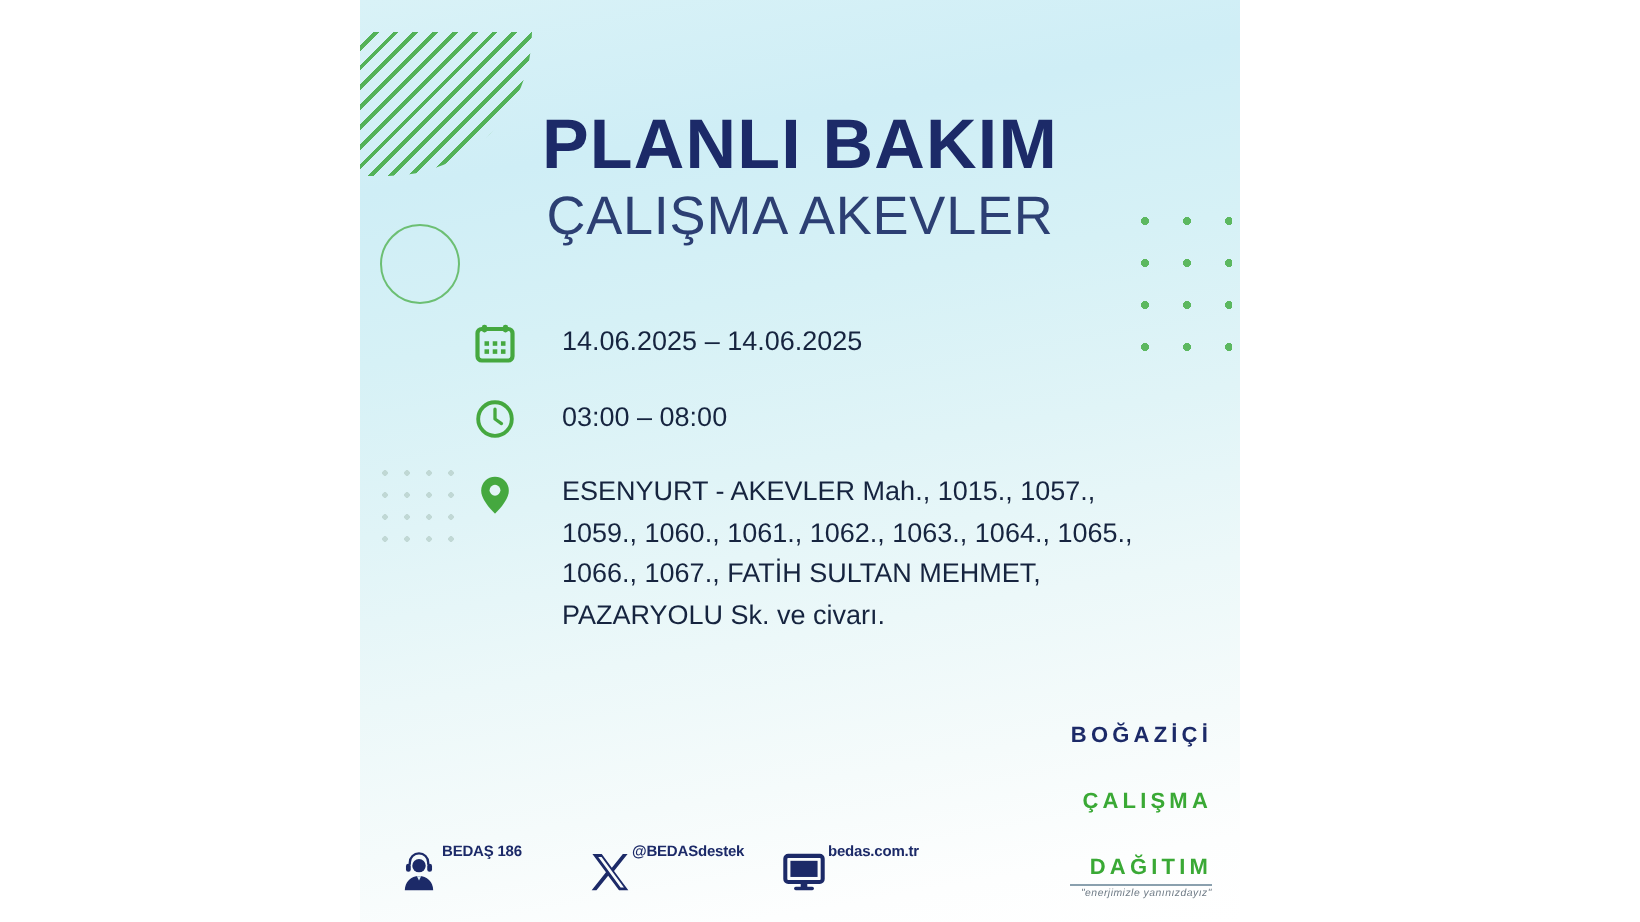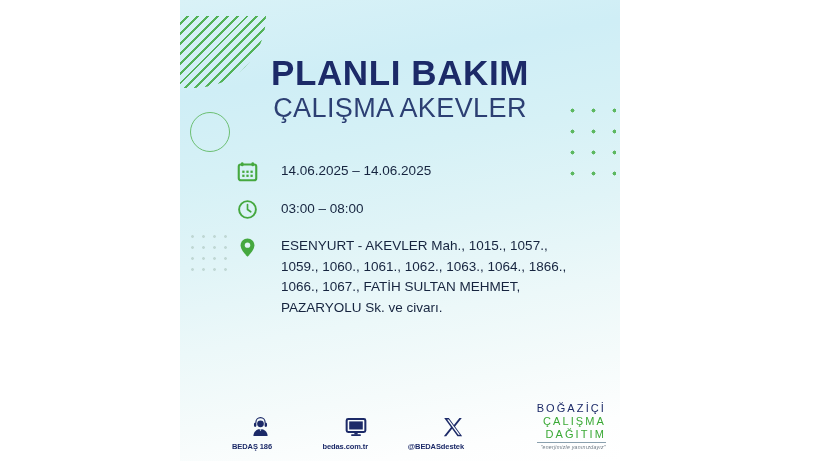--- a/index.html
+++ b/index.html
@@ -127,22 +127,22 @@
   
   #footer-contacts {
     position: absolute;
     left: 18px; bottom: 10px;
     display: flex;
     align-items: flex-end;
     gap: 22px;
   }
   .contact-item {
     display: flex;
-    flex-direction: column;
-    align-items: flex-end;
+    flex-direction: row;
+    align-items: flex-start;
     width: 74px;
   }
   .contact-icon {
     height: 26px;
     display: flex;
     align-items: flex-end;
     justify-content: center;
     margin-bottom: 4px;
   }
   .contact-label {
@@ -153,24 +153,25 @@
     white-space: nowrap;
   }
 
   #brand-logo {
     position: absolute;
     right: 14px; bottom: 11px;
     text-align: right;
   }
   .brand-line {
     font-size: 11px;
-    font-weight: 400;
+    font-weight: 700;
     letter-spacing: 2.1px;
     line-height: 1.18;
     white-space: nowrap;
+    margin-top: 20px;
   }
   #brand-line-1 { color: #1c2a68; }
   #brand-line-2, #brand-line-3 { color: #3aa935; }
   #brand-tagline {
     margin-top: 1px;
     font-size: 5.2px;
     color: #6f7b86;
     font-style: italic;
     letter-spacing: .25px;
     border-top: .6px solid #8aa0ae;
@@ -225,21 +226,21 @@
     </div>
 
 
     <div class="info-row" id="row-location">
       <span class="info-icon">
         <svg width="21" height="21" viewBox="0 0 24 24" aria-hidden="true">
           <path d="M12 1.6 C7.6 1.6 4.1 5.1 4.1 9.5 C4.1 15.4 12 22.6 12 22.6 C12 22.6 19.9 15.4 19.9 9.5 C19.9 5.1 16.4 1.6 12 1.6 Z" fill="#45a83f"></path>
           <circle cx="12" cy="9.3" r="3.1" fill="#e2f4f7"></circle>
         </svg>
       </span>
-      <span class="info-text">ESENYURT - AKEVLER Mah., 1015., 1057., 1059., 1060., 1061., 1062., 1063., 1064., 1866., 1066., 1067., FATİH SULTAN MEHMET, PAZARYOLU Sk. ve civarı.</span>
+      <span class="info-text">ESENYURT - AKEVLER Mah., 1015., 1057., 1059., 1060., 1061., 1062., 1063., 1064., 1065., 1066., 1067., FATİH SULTAN MEHMET, PAZARYOLU Sk. ve civarı.</span>
     </div>
 
   </div>
 
   <div id="footer-contacts">
 
     <div class="contact-item">
       <span class="contact-icon">
         <svg width="23" height="23" viewBox="0 0 24 24" aria-hidden="true">
           <path d="M12 2.2 a5.4 5.4 0 0 0-5.4 5.4 v1.1 h1.2 V7.6 a4.2 4.2 0 0 1 8.4 0 v1.1 h1.2 V7.6 A5.4 5.4 0 0 0 12 2.2 Z" fill="#1c2a68"></path>
@@ -248,39 +249,39 @@
           <circle cx="12" cy="9.2" r="3.5" fill="#1c2a68"></circle>
           <path d="M4.6 22 C4.6 17.6 7.9 14.6 12 14.6 C16.1 14.6 19.4 17.6 19.4 22 Z" fill="#1c2a68"></path>
           <path d="M10.9 14.8 L12 17 L13.1 14.8 Z" fill="#dff2f6"></path>
         </svg>
       </span>
       <span class="contact-label">BEDAŞ 186</span>
     </div>
 
     <div class="contact-item">
       <span class="contact-icon">
+        <svg width="22" height="22" viewBox="0 0 24 24" aria-hidden="true">
+          <path d="M2.4 2.2 H7.5 L13 9.7 L19 2.2 H21.6 L14.2 11.4 L22 22 H16.9 L11 14 L4.6 22 H2 L9.8 12.2 Z M5.6 3.8 L17.8 20.4 H19.6 L7.4 3.8 Z" fill="#1c2a68"></path>
+        </svg>
+      </span>
+      <span class="contact-label">@BEDASdestek</span>
+    </div>
+
+    <div class="contact-item">
+      <span class="contact-icon">
         <svg width="24" height="22" viewBox="0 0 24 24" aria-hidden="true">
           <rect x="1.8" y="3.2" width="20.4" height="14.2" rx="1.6" fill="none" stroke="#1c2a68" stroke-width="2.2"></rect>
           <rect x="4.6" y="5.9" width="14.8" height="8.8" fill="#1c2a68"></rect>
           <rect x="10.2" y="17.4" width="3.6" height="2.9" fill="#1c2a68"></rect>
           <rect x="6.6" y="20" width="10.8" height="1.9" rx=".9" fill="#1c2a68"></rect>
         </svg>
       </span>
       <span class="contact-label">bedas.com.tr</span>
     </div>
 
-    <div class="contact-item">
-      <span class="contact-icon">
-        <svg width="22" height="22" viewBox="0 0 24 24" aria-hidden="true">
-          <path d="M2.4 2.2 H7.5 L13 9.7 L19 2.2 H21.6 L14.2 11.4 L22 22 H16.9 L11 14 L4.6 22 H2 L9.8 12.2 Z M5.6 3.8 L17.8 20.4 H19.6 L7.4 3.8 Z" fill="#1c2a68"></path>
-        </svg>
-      </span>
-      <span class="contact-label">@BEDASdestek</span>
-    </div>
-
   </div>
 
   <div id="brand-logo">
     <div class="brand-line" id="brand-line-1">BOĞAZİÇİ</div>
     <div class="brand-line" id="brand-line-2">ÇALIŞMA</div>
     <div class="brand-line" id="brand-line-3">DAĞITIM</div>
     <div id="brand-tagline">"enerjimizle yanınızdayız"</div>
   </div>
 
 </div>

